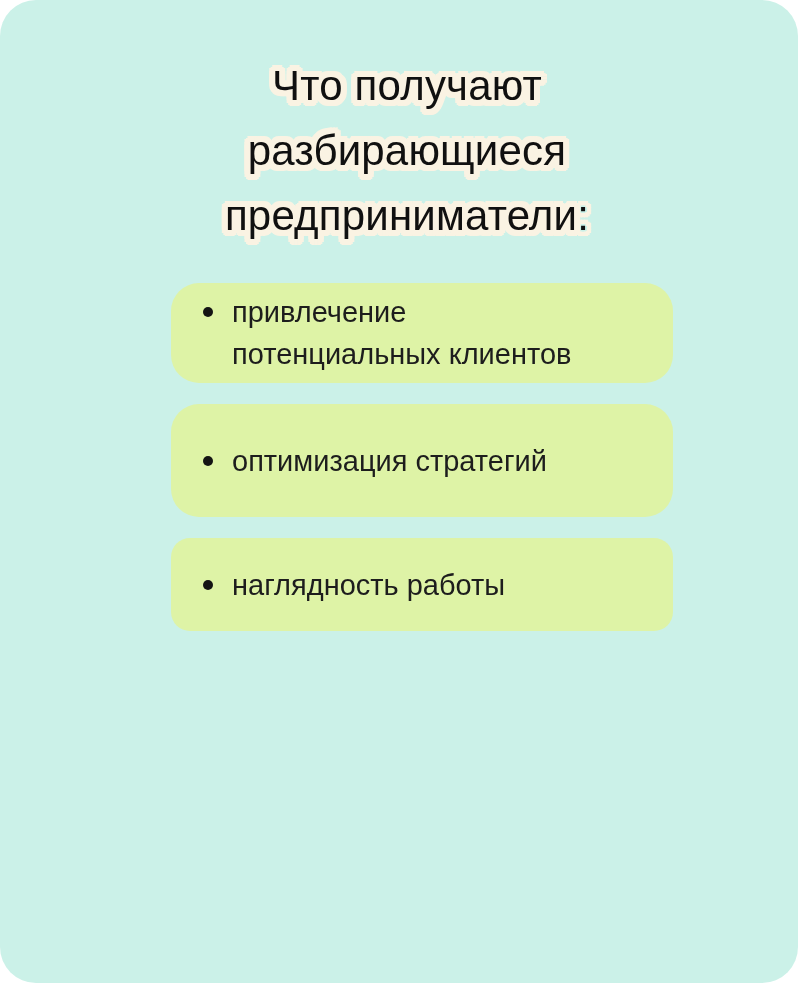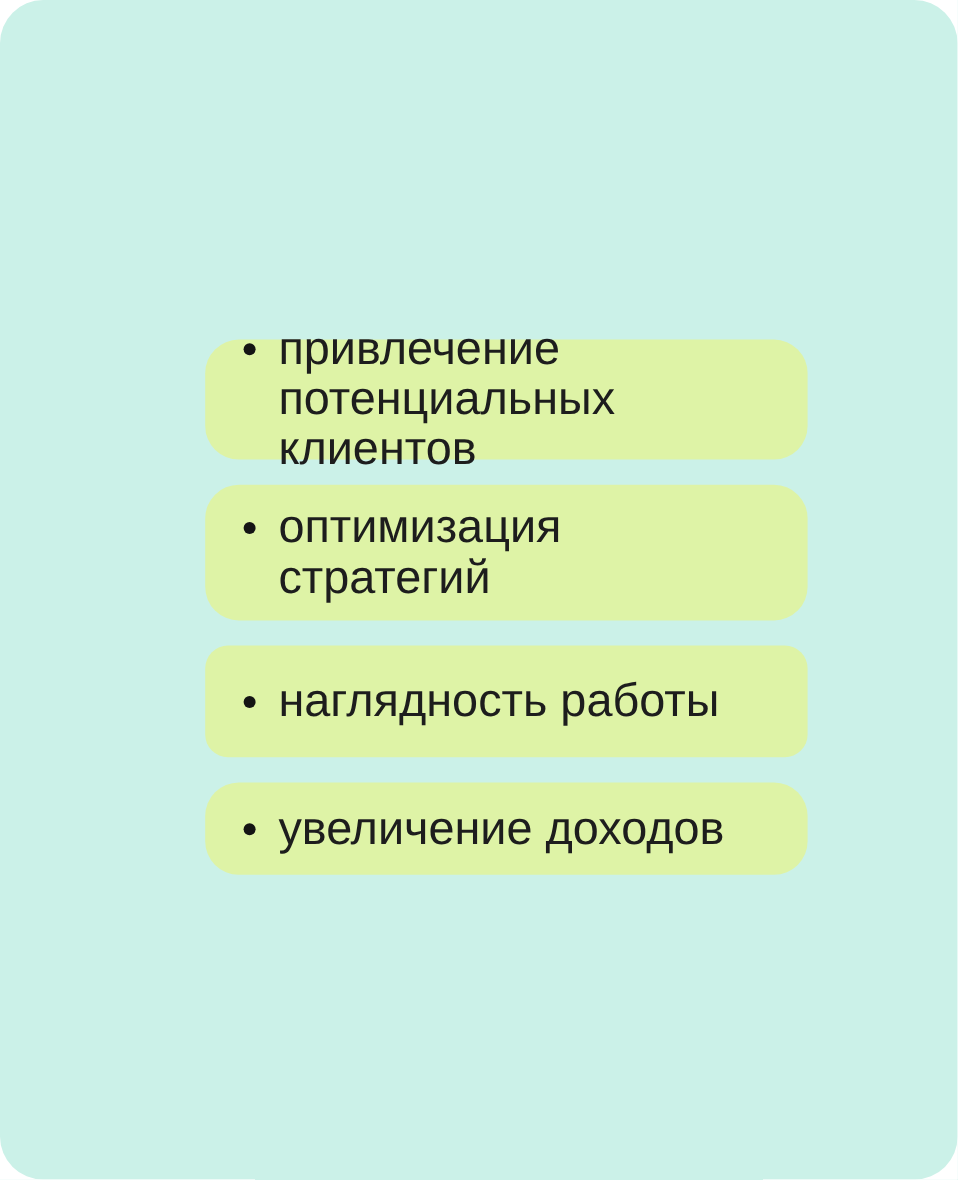--- a/index.html
+++ b/index.html
@@ -63,32 +63,35 @@
   .bullet {
     flex: 0 0 auto;
     width: 10px;
     height: 10px;
     margin-top: 16px;
     margin-right: 19px;
     border-radius: 50%;
     background: #141414;
   }
   .card-text {
-    font-size: 39px;
+    font-size: 29px;
     line-height: 42px;
     font-weight: 400;
     color: #1d1d1d;
     white-space: pre-line;
   }
 </style>
 </head>
 <body>
 
 <div class="canvas">
 
+  <div class="title">Что получают
+разбирающиеся
+предприниматели:</div>
 
   <div class="cards">
 
     <div class="card">
       <div class="card-row">
         <span class="bullet"></span>
         <span class="card-text">привлечение
 потенциальных клиентов</span>
       </div>
     </div>
@@ -101,21 +104,15 @@
       </div>
     </div>
 
     <div class="card">
       <div class="card-row">
         <span class="bullet"></span>
         <span class="card-text">наглядность работы</span>
       </div>
     </div>
 
-    <div class="card">
-      <div class="card-row">
-        <span class="bullet"></span>
-        <span class="card-text">увеличение доходов</span>
-      </div>
-    </div>
 
   </div>
 </div>
 
 </body></html>

